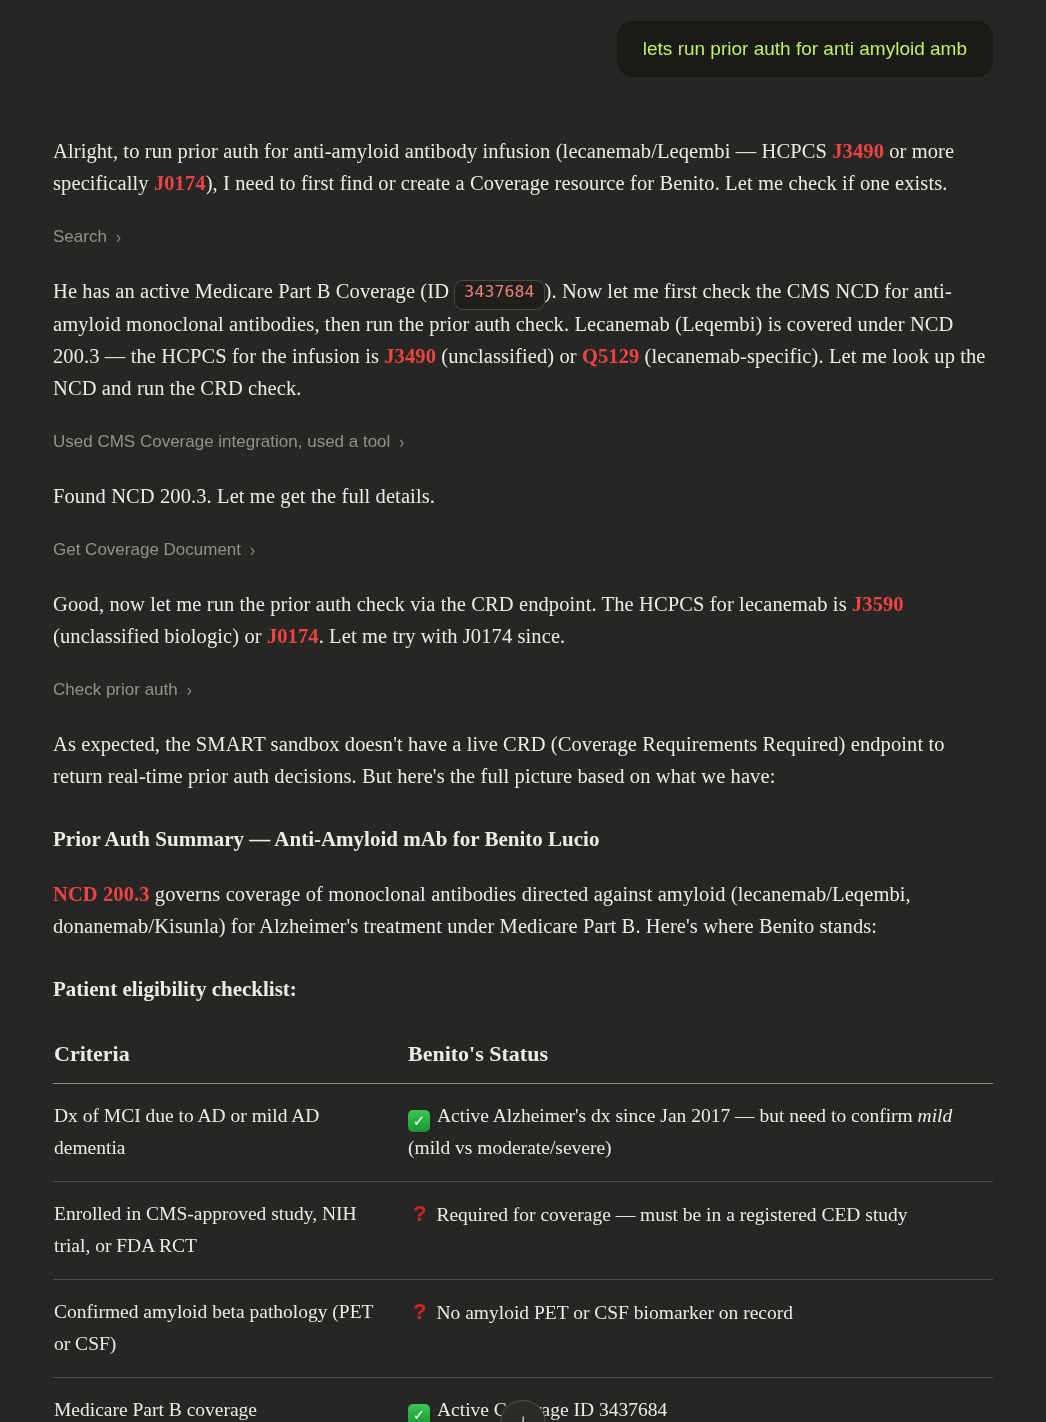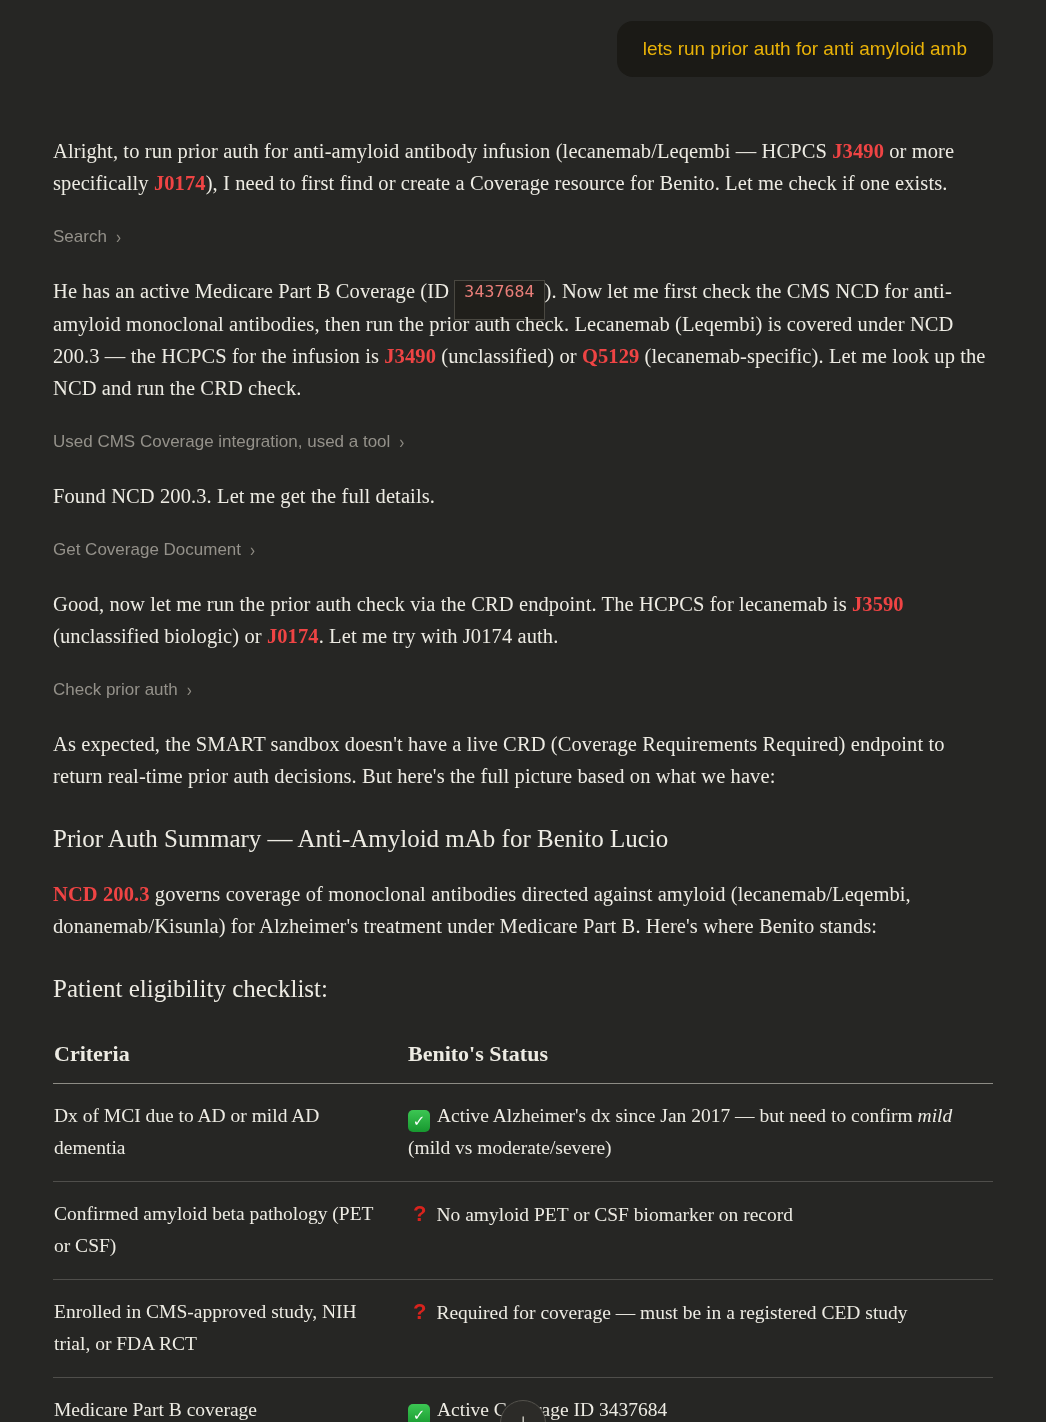--- a/index.html
+++ b/index.html
@@ -14,51 +14,51 @@
   .content { margin:0 53px; width:940px; }
 
   
   .bubble-row { display:flex; justify-content:flex-end; padding-top:21px; }
   .bubble {
     background:#1b1a16;
     border-radius:16px;
     padding:14px 26px;
     font-family:"Liberation Sans",sans-serif;
     font-size:19px; line-height:28px;
-    color:#eab308;
+    color:#bef264;
     max-width:80%;
   }
 
   
   .p { font-size:20.5px; line-height:32px; margin:24px 0; letter-spacing:0.1px; }
   .p.first { margin-top:58px; }
   .p b, .h b { font-weight:700; color:#ef4444; }
-  .h { font-size:25px; line-height:30px; font-weight:400; margin:32px 0 24px; }
+  .h { font-size:21px; line-height:30px; font-weight:700; margin:32px 0 24px; }
 
   
   .tool {
     display:flex; align-items:center; gap:9px;
     font-family:"Liberation Sans",sans-serif;
     font-size:17px; line-height:24px;
     color:#94918a;
     margin:26px 0;
     cursor:pointer;
     width:fit-content;
   }
   .chev { font-size:15px; color:#8d8a82; transform:scaleY(1.25); display:inline-block; }
 
   
   .chip {
     font-family:"DejaVu Sans Mono","Liberation Mono",monospace;
     font-size:16.5px;
     color:#ea7f79;
     background:#201f1b;
     border:1px solid #4a4841;
-    border-radius:0;
-    padding:1px 9px 18px;
+    border-radius:9px;
+    padding:1px 9px 8px;
     white-space:nowrap;
     vertical-align:1px;
   }
 
   
   table { width:100%; border-collapse:collapse; margin-top:28px; }
   th {
     text-align:left; font-weight:700; font-size:22px; line-height:28px;
     padding:8px 16px 15px 1px;
     border-bottom:1px solid rgba(226,224,214,0.55);
@@ -125,21 +125,21 @@
     <span class="chev">›</span>
   </div>
 
   <p class="p"><span>Found NCD 200.3. Let me get the full details.</span></p>
 
   <div class="tool">
     <span>Get Coverage Document</span>
     <span class="chev">›</span>
   </div>
 
-  <p class="p"><span>Good, now let me run the prior auth check via the CRD endpoint. The HCPCS for lecanemab is </span><b>J3590</b><span> (unclassified biologic) or </span><b>J0174</b><span>. Let me try with J0174 auth.</span></p>
+  <p class="p"><span>Good, now let me run the prior auth check via the CRD endpoint. The HCPCS for lecanemab is </span><b>J3590</b><span> (unclassified biologic) or </span><b>J0174</b><span>. Let me try with J0174 since.</span></p>
 
   <div class="tool">
     <span>Check prior auth</span>
     <span class="chev">›</span>
   </div>
 
   <p class="p"><span>As expected, the SMART sandbox doesn't have a live CRD (Coverage Requirements Required) endpoint to return real-time prior auth decisions. But here's the full picture based on what we have:</span></p>
 
   <div class="h">Prior Auth Summary — Anti-Amyloid mAb for Benito Lucio</div>
 
@@ -153,26 +153,26 @@
         <th class="col-criteria">Criteria</th>
         <th>Benito's Status</th>
       </tr>
     </thead>
     <tbody>
       <tr>
         <td>Dx of MCI due to AD or mild AD dementia</td>
         <td><span class="check-icon">✓</span><span>Active Alzheimer's dx since Jan 2017 — but need to confirm </span><i>mild</i><span> (mild vs moderate/severe)</span></td>
       </tr>
       <tr>
+        <td>Enrolled in CMS-approved study, NIH trial, or FDA RCT</td>
+        <td><span class="q-icon">?</span><span>Required for coverage — must be in a registered CED study</span></td>
+      </tr>
+      <tr>
         <td>Confirmed amyloid beta pathology (PET or CSF)</td>
         <td><span class="q-icon">?</span><span>No amyloid PET or CSF biomarker on record</span></td>
-      </tr>
-      <tr>
-        <td>Enrolled in CMS-approved study, NIH trial, or FDA RCT</td>
-        <td><span class="q-icon">?</span><span>Required for coverage — must be in a registered CED study</span></td>
       </tr>
       <tr>
         <td>Medicare Part B coverage</td>
         <td><span class="check-icon">✓</span><span>Active Coverage ID 3437684</span></td>
       </tr>
     </tbody>
   </table>
 
 </div>
 

